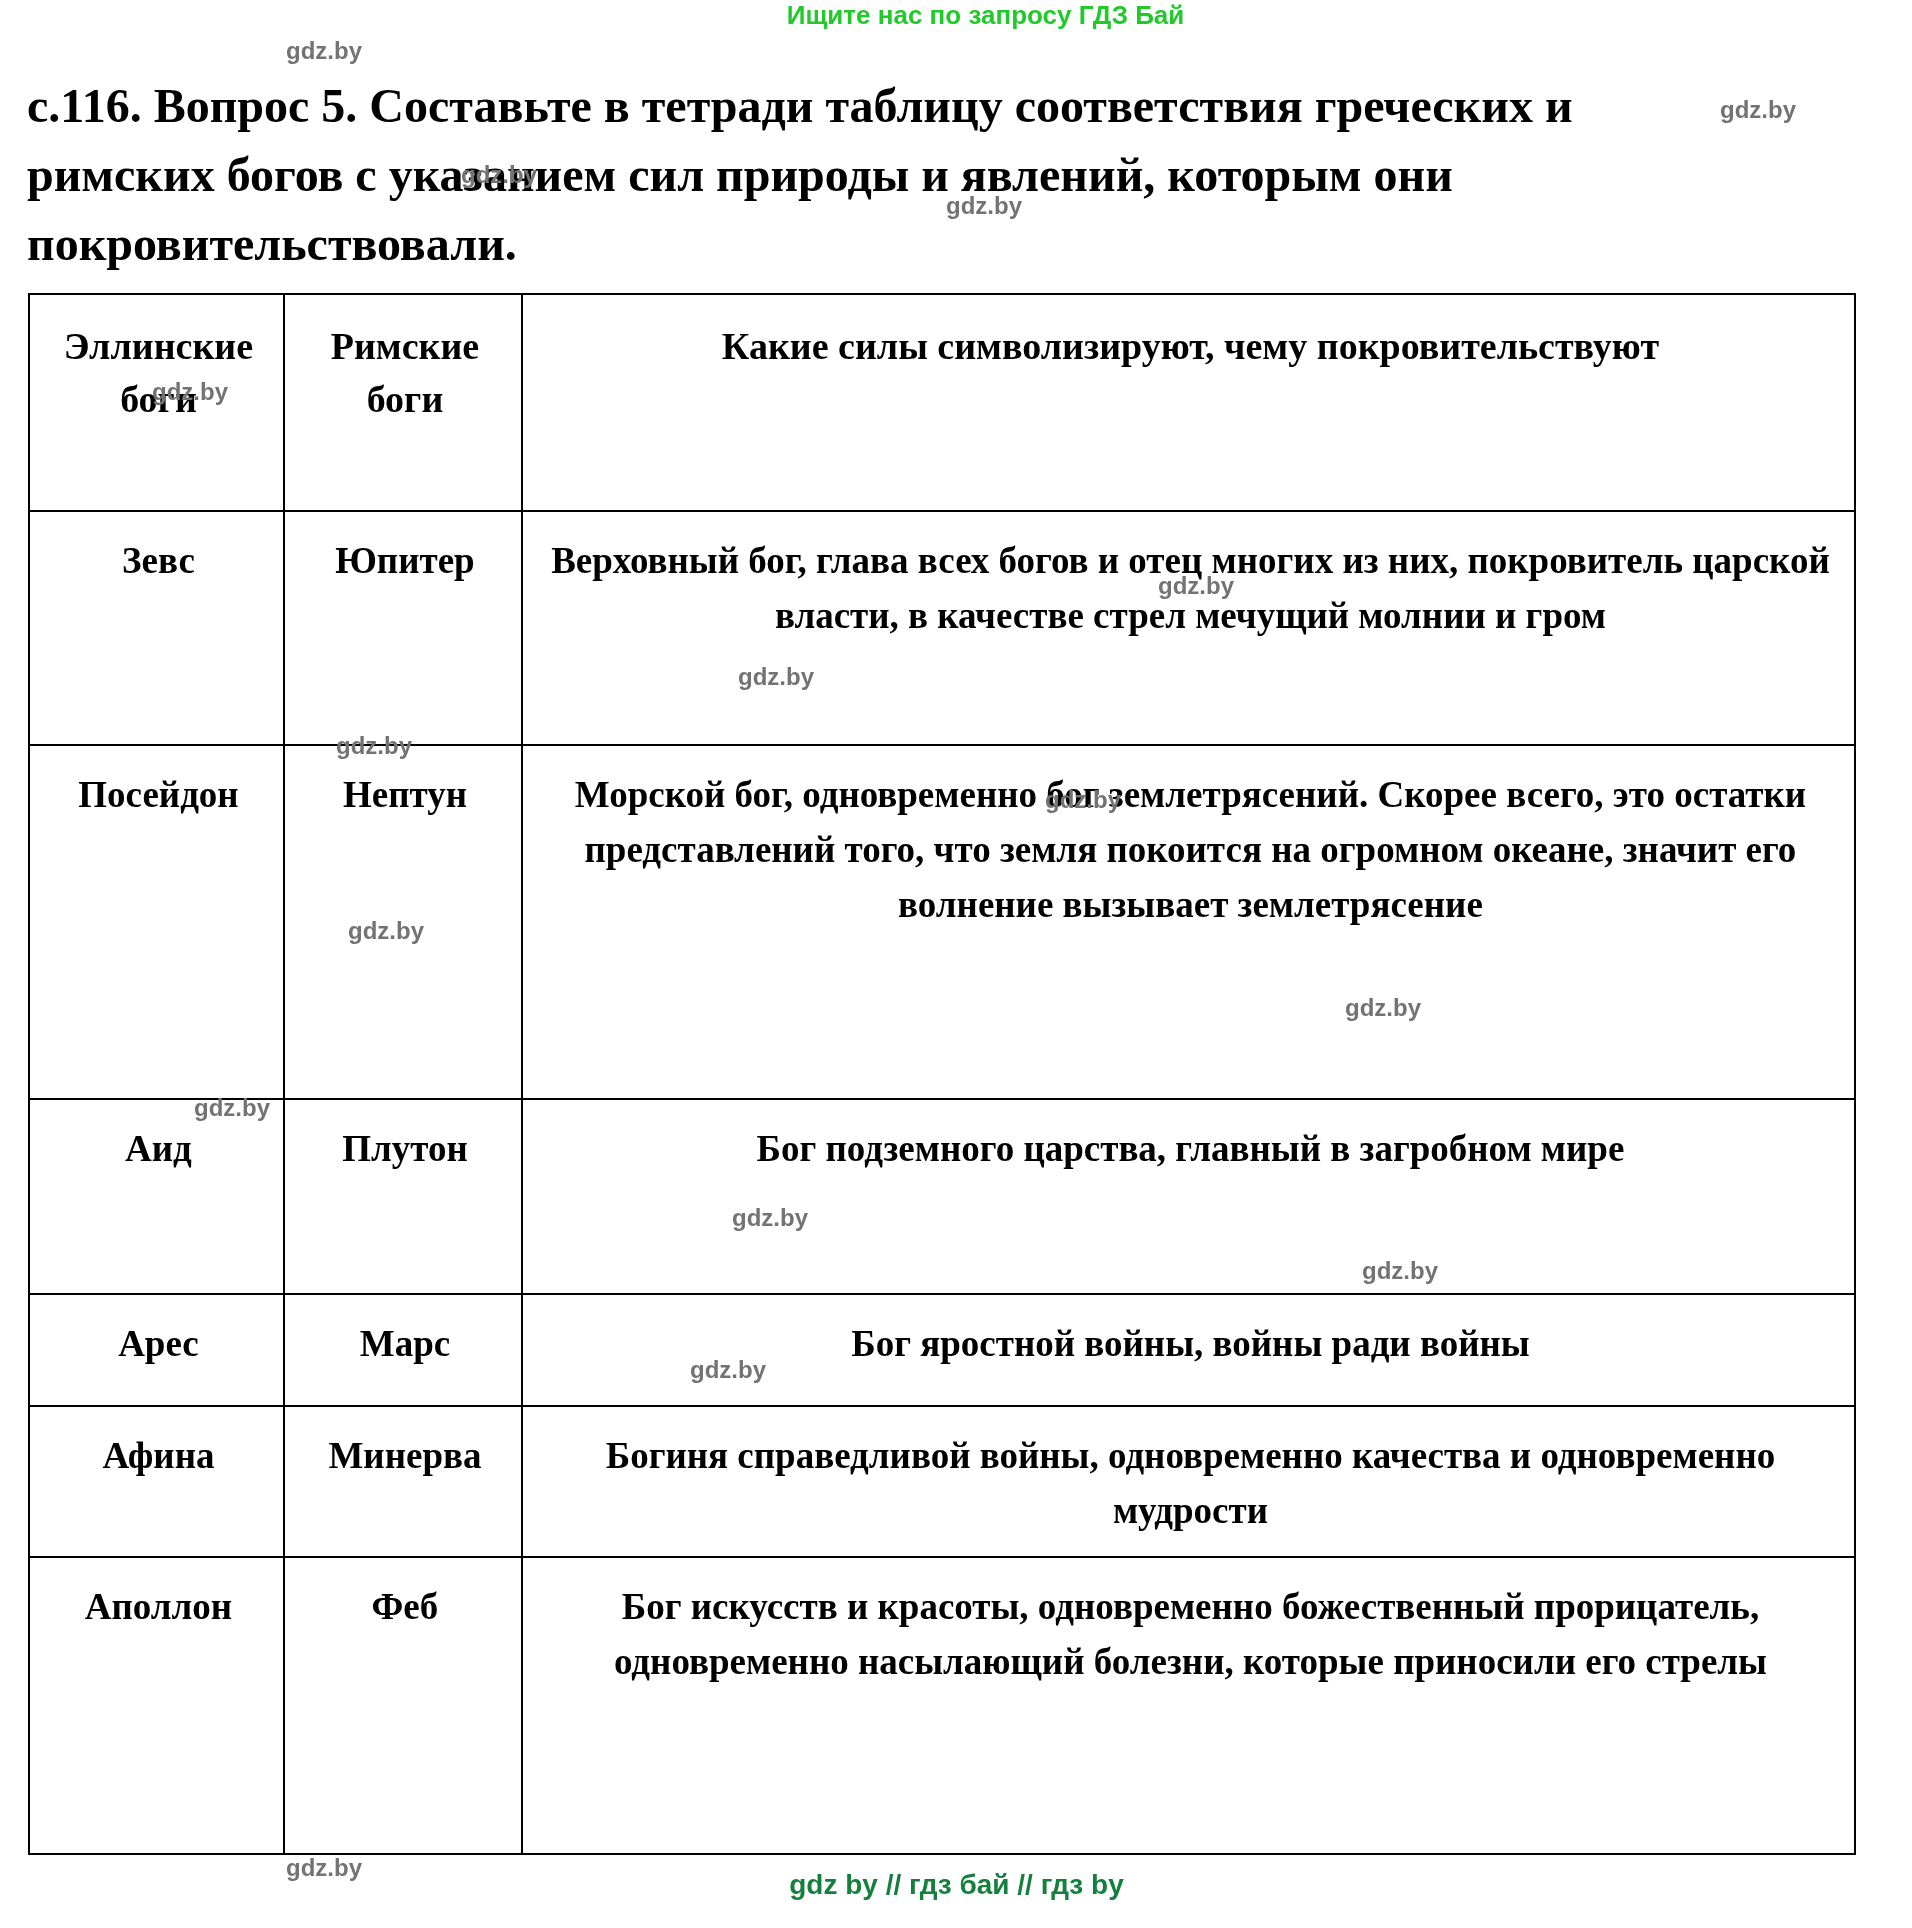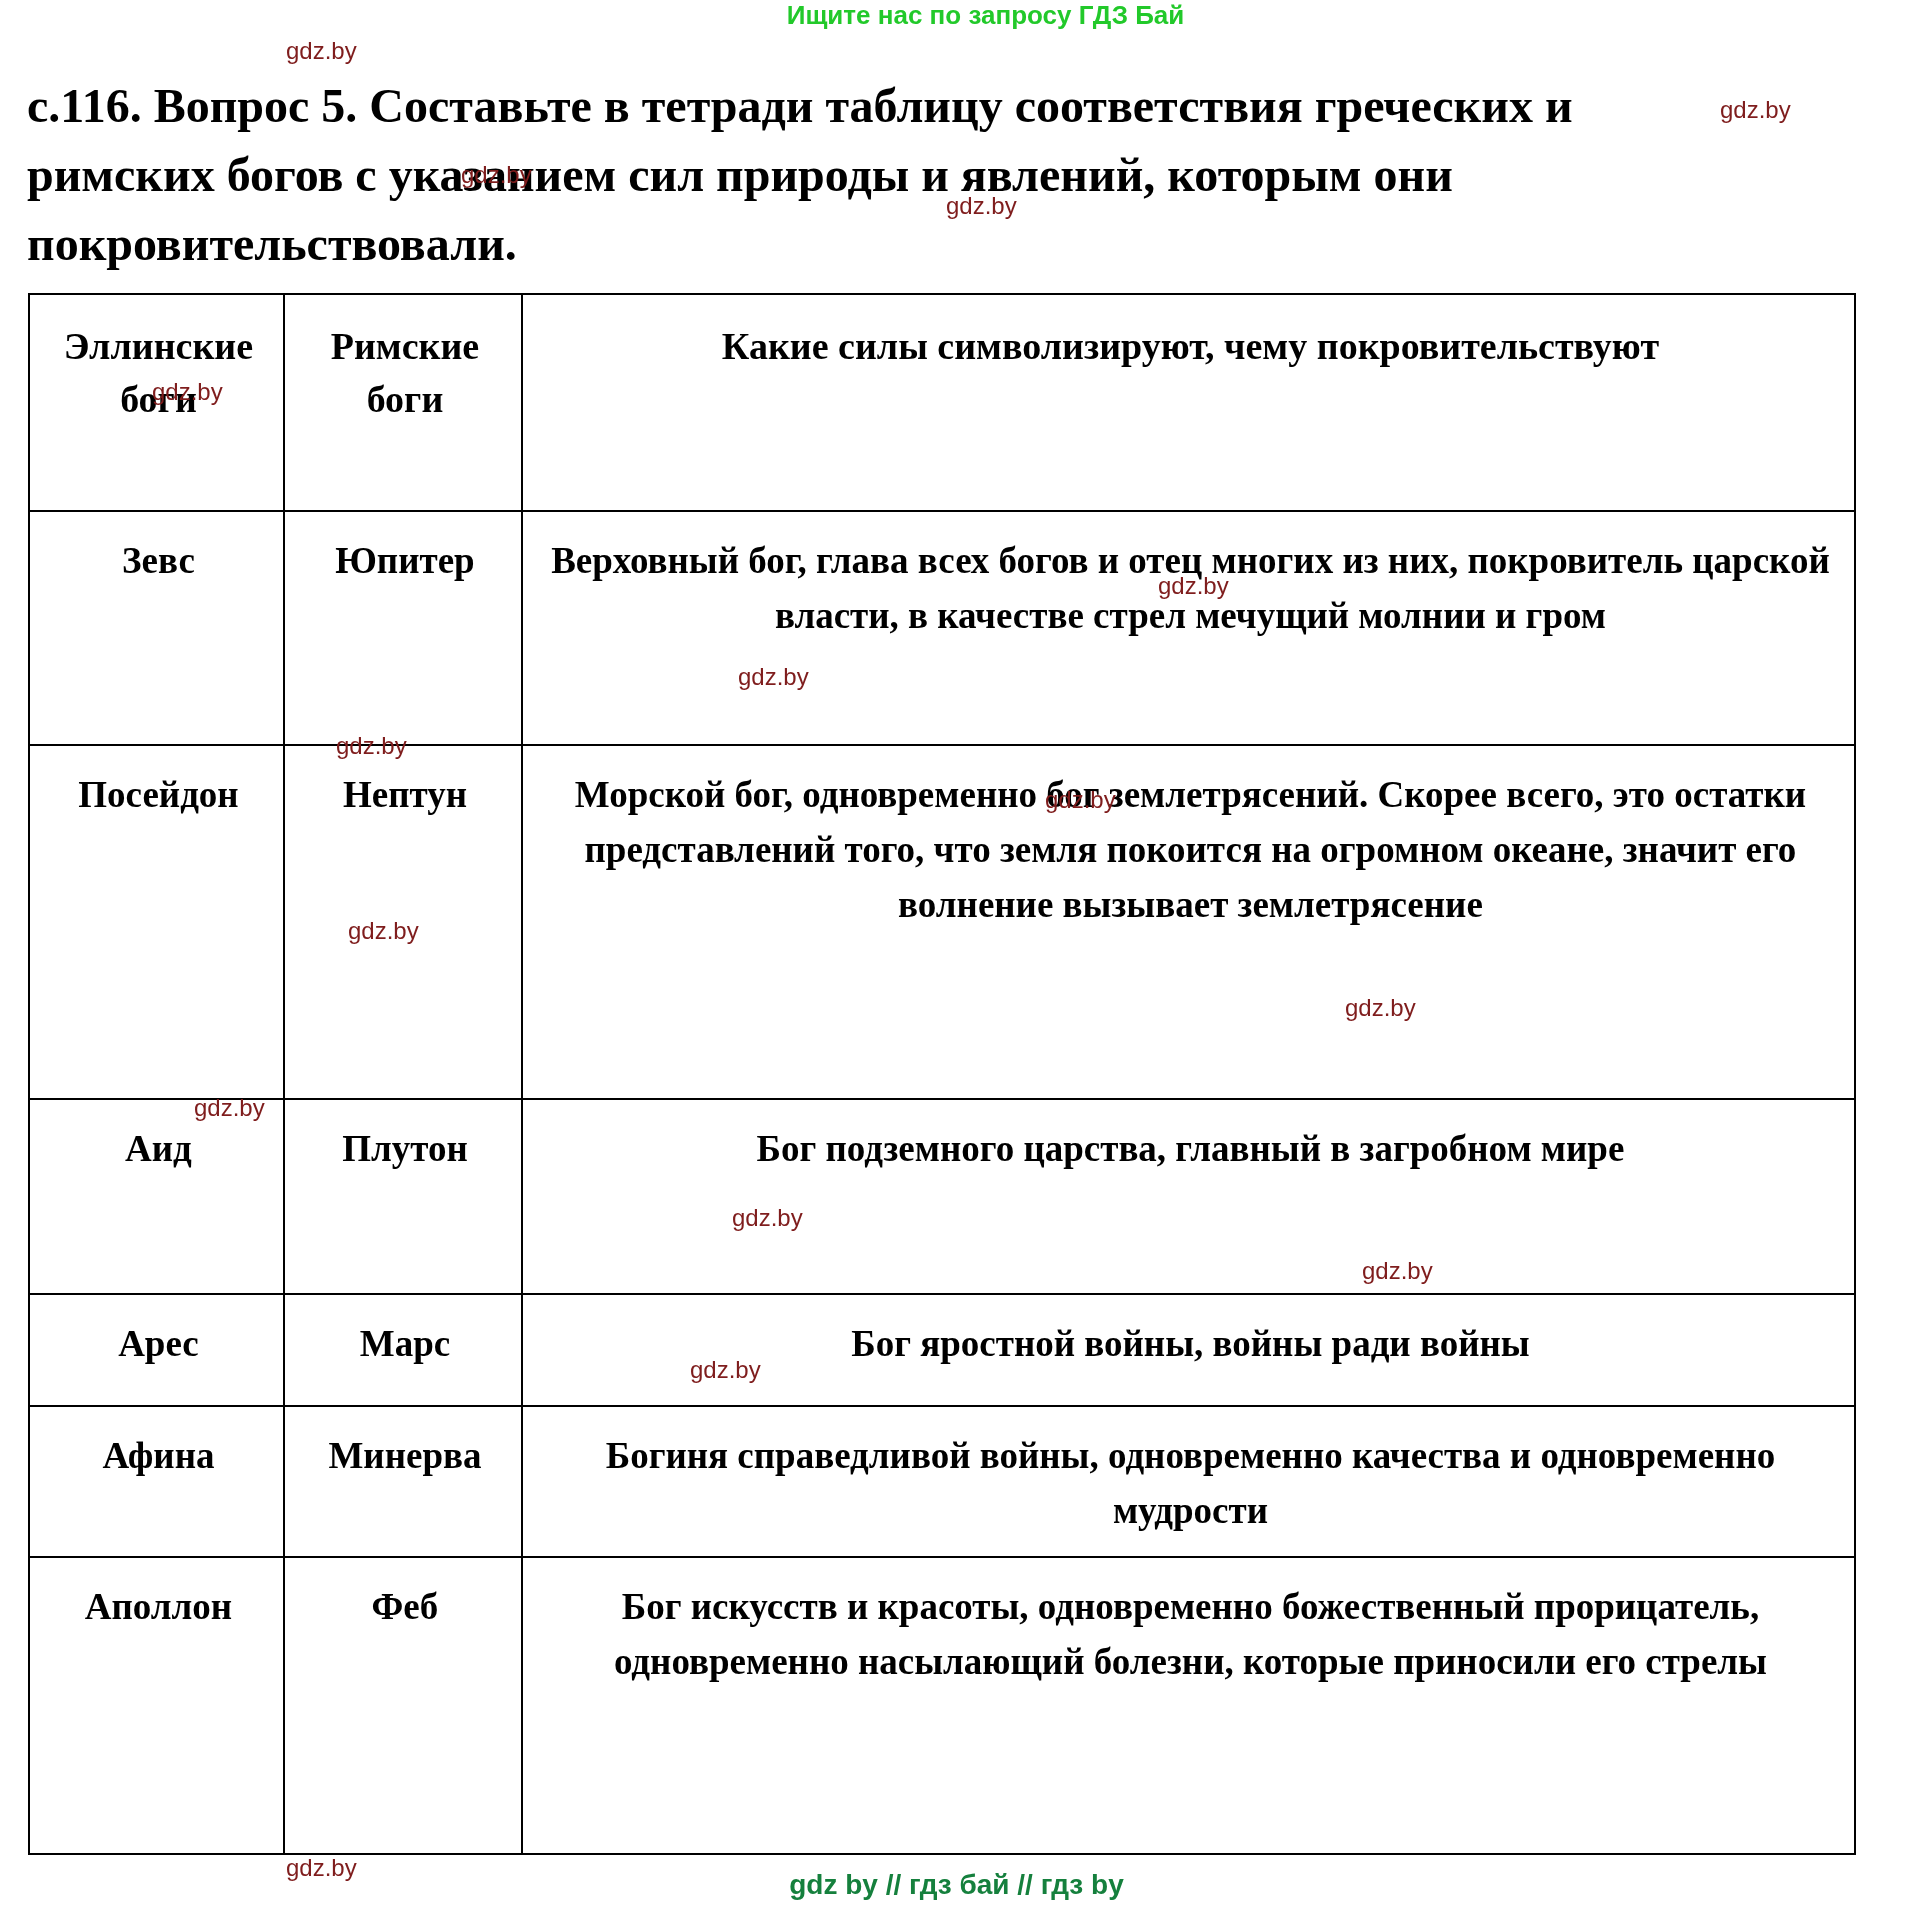--- a/index.html
+++ b/index.html
@@ -95,22 +95,22 @@
     font-weight: 700;
     color: #4b0a82;
     white-space: nowrap;
   }
 
   
   .wm {
     position: absolute;
     font-family: "Liberation Sans", sans-serif;
     font-size: 24px;
-    font-weight: 400;
-    color: #7f1d1d;
+    font-weight: 700;
+    color: #737373;
     white-space: nowrap;
     pointer-events: none;
   }
 </style>
 </head>
 <body>
 
 <div class="promo-bar" style="color: rgb(34, 201, 42); padding-left: 29px;">Ищите нас по запросу ГДЗ Бай</div>
 
 <div class="question">с.116. Вопрос 5. Составьте в тетради таблицу соответствия греческих и римских богов с указанием сил природы и явлений, которым они покровительствовали.</div>

